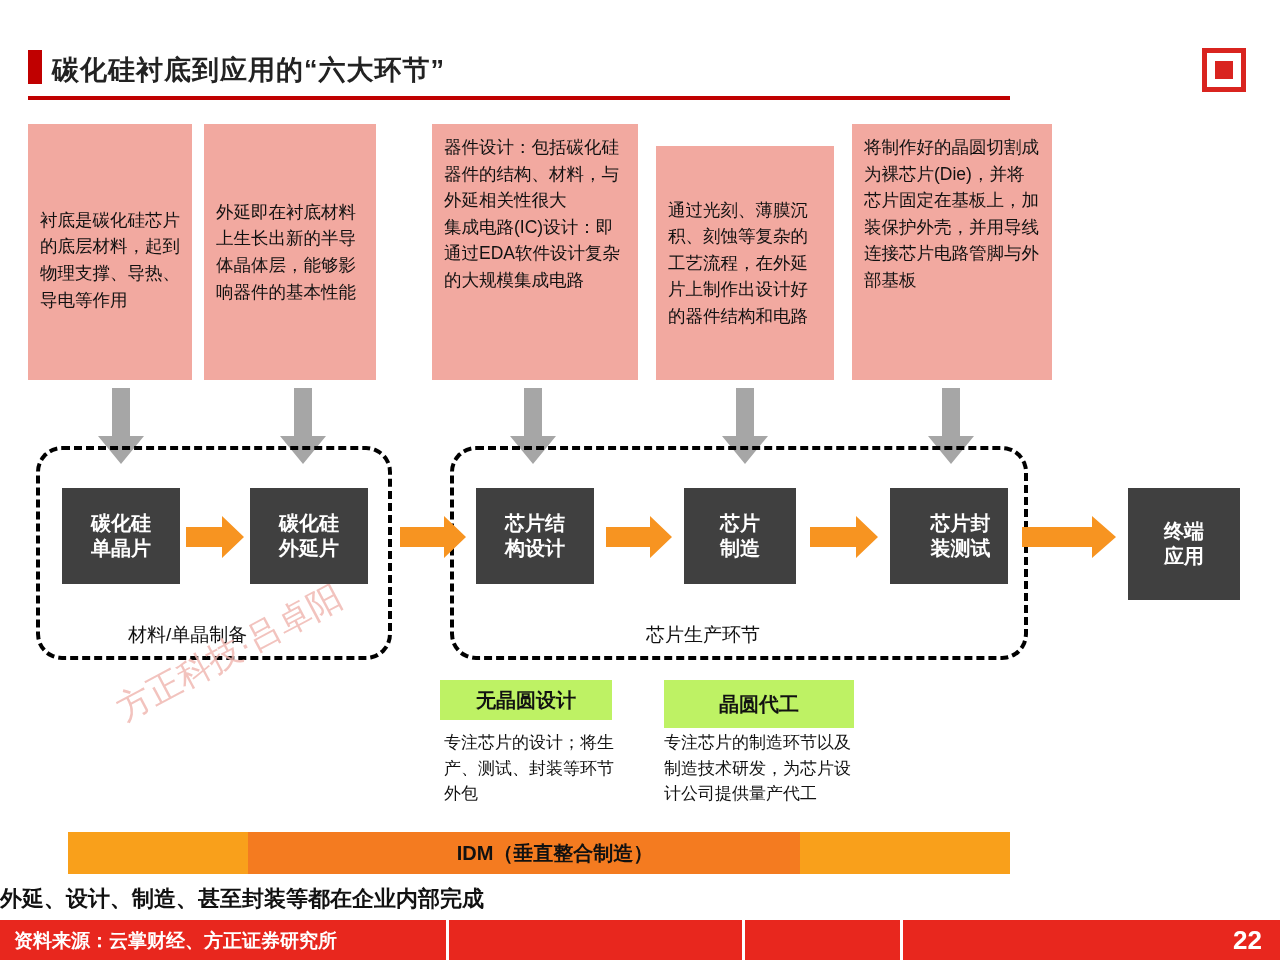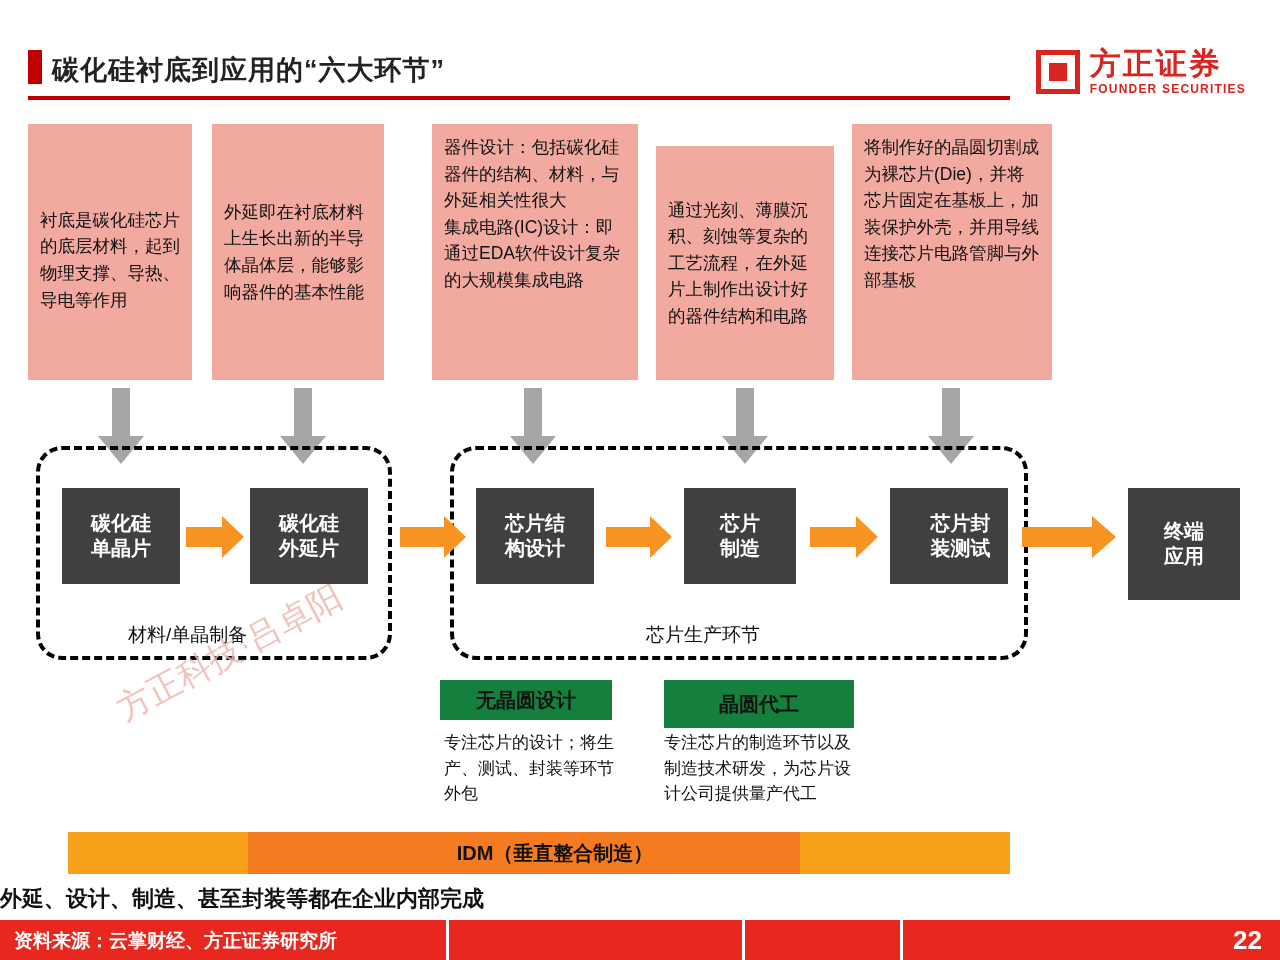--- a/index.html
+++ b/index.html
@@ -22,21 +22,21 @@
   .down-arrow{position:absolute;width:46px;}
   
   .dashed-box{position:absolute;border:4px dashed #000;border-radius:26px;box-sizing:border-box;}
   .group-label{position:absolute;font-size:19px;color:#111;}
   
   .node{position:absolute;background:#404040;color:#fff;font-weight:bold;font-size:20px;
         display:flex;align-items:center;justify-content:center;text-align:center;line-height:1.25;}
   
   .r-arrow{position:absolute;height:42px;}
   
-  .blue-label{position:absolute;background:#15803d;color:#111;font-weight:bold;font-size:20px;
+  .blue-label{position:absolute;background:#bef264;color:#111;font-weight:bold;font-size:20px;
               display:flex;align-items:center;justify-content:center;}
   .blue-desc{position:absolute;font-size:17px;line-height:1.5;color:#111;}
   
   .idm-bar{position:absolute;left:68px;top:832px;width:942px;height:42px;display:flex;}
   .idm-seg{height:100%;}
   .idm-text{position:absolute;left:68px;top:832px;width:942px;height:42px;display:flex;align-items:center;justify-content:center;
             font-size:20px;font-weight:bold;color:#111;padding-left:16px;}
   .idm-caption{position:absolute;left:0;top:884px;width:1080px;font-size:22px;color:#111;font-weight:bold;}
   
   .watermark{position:absolute;left:105px;top:630px;transform:rotate(-28deg);
@@ -49,31 +49,27 @@
 </style>
 </head>
 <body>
 
 <div class="title-accent"></div>
 <div class="page-title">碳化硅衬底到应用的“六大环节”</div>
 <div class="title-rule"></div>
 
 <div class="logo-wrap">
   <div class="logo-mark"></div>
-  <div>
-    <div class="logo-text-cn">方正证券</div>
-    <div class="logo-text-en">FOUNDER SECURITIES</div>
-  </div>
 </div>
 
 <div class="desc-box" style="left:28px;top:124px;width:164px;height:256px;display:flex;align-items:center;">
   <span style="white-space:pre-line;margin-top:16px;">衬底是碳化硅芯片的底层材料，起到物理支撑、导热、导电等作用</span>
 </div>
 
-<div class="desc-box" style="left:212px;top:124px;width:172px;height:256px;display:flex;align-items:center;">
+<div class="desc-box" style="left:204px;top:124px;width:172px;height:256px;display:flex;align-items:center;">
   <span style="white-space:pre-line;">外延即在衬底材料上生长出新的半导体晶体层，能够影响器件的基本性能</span>
 </div>
 
 <div class="desc-box" style="left:432px;top:124px;width:206px;height:256px;">
   <span style="white-space:pre-line;">器件设计：包括碳化硅器件的结构、材料，与外延相关性很大
 集成电路(IC)设计：即通过EDA软件设计复杂的大规模集成电路</span>
 </div>
 
 <div class="desc-box" style="left:656px;top:146px;width:178px;height:234px;display:flex;align-items:center;">
   <span style="white-space:pre-line;">通过光刻、薄膜沉积、刻蚀等复杂的工艺流程，在外延片上制作出设计好的器件结构和电路</span>

